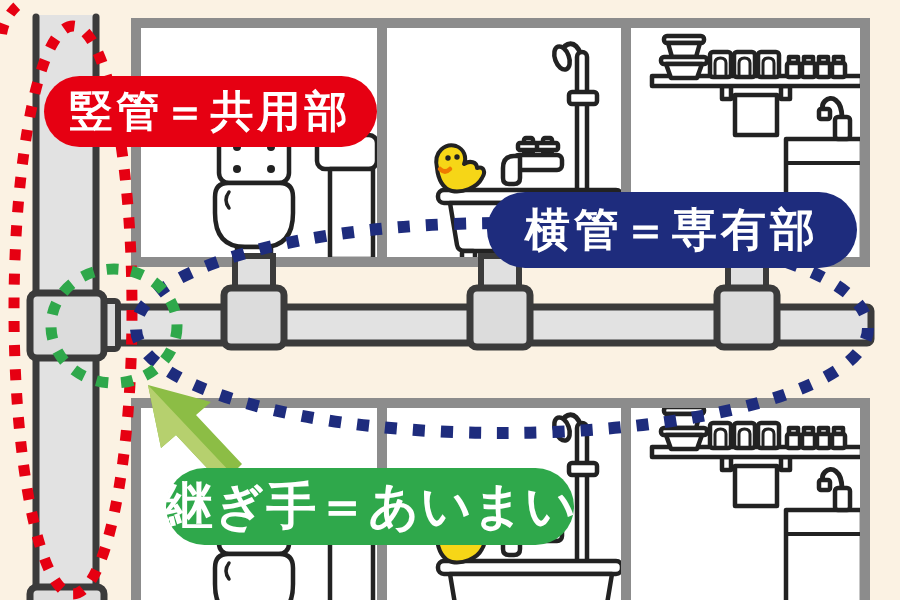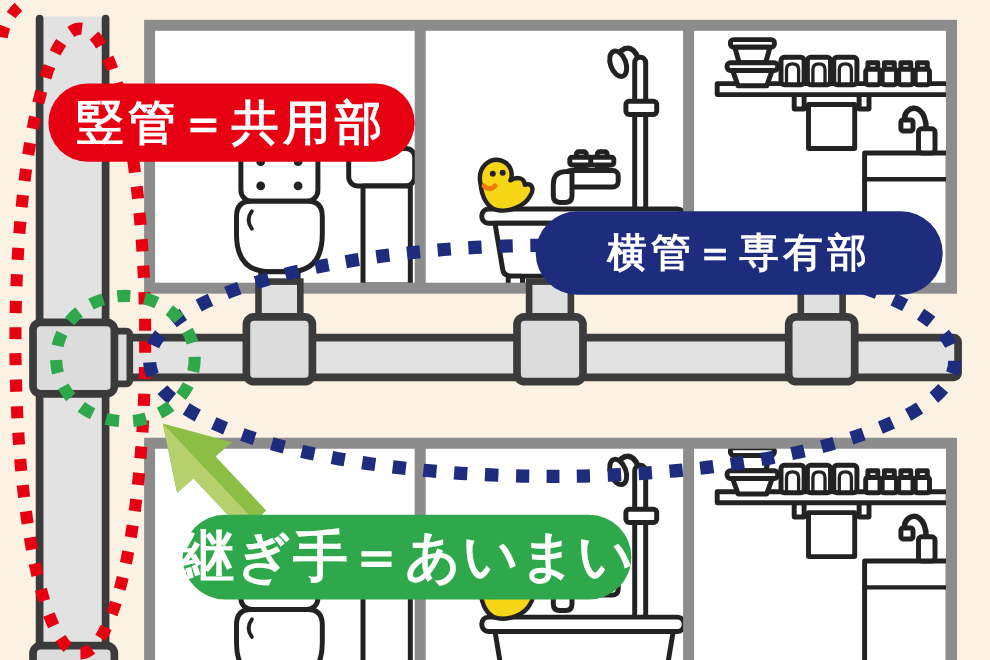--- a/index.html
+++ b/index.html
@@ -5,21 +5,21 @@
   html,body{margin:0;padding:0;background:#fbf2e3;}
   #stage{position:relative;width:900px;height:600px;overflow:hidden;
          font-family:"DejaVu Sans","Liberation Sans",sans-serif;}
   #scene{position:absolute;left:0;top:0;}
   .pill{position:absolute;display:flex;align-items:center;justify-content:center;
         color:#fff;font-weight:bold;white-space:nowrap;
         font-family:"DejaVu Sans","Liberation Sans",sans-serif;}
   .pill-red{left:44px;top:57px;width:333px;height:71px;border-radius:38px;
             background:#e60012;font-size:43px;letter-spacing:4px;margin-top:19px;}
   .pill-blue{left:487px;top:192px;width:370px;height:76px;border-radius:40px;
-             background:#1e2c7d;font-size:36px;letter-spacing:4px;}
+             background:#1e2c7d;font-size:45px;letter-spacing:4px;}
   .pill-green{left:166px;top:468px;width:408px;height:77px;border-radius:40px;
               background:#2fa84b;font-size:50px;letter-spacing:1px;}
 </style>
 </head>
 <body>
 
 <div id="stage">
 
 <svg id="scene" width="900" height="600" viewBox="0 0 900 600">
 

